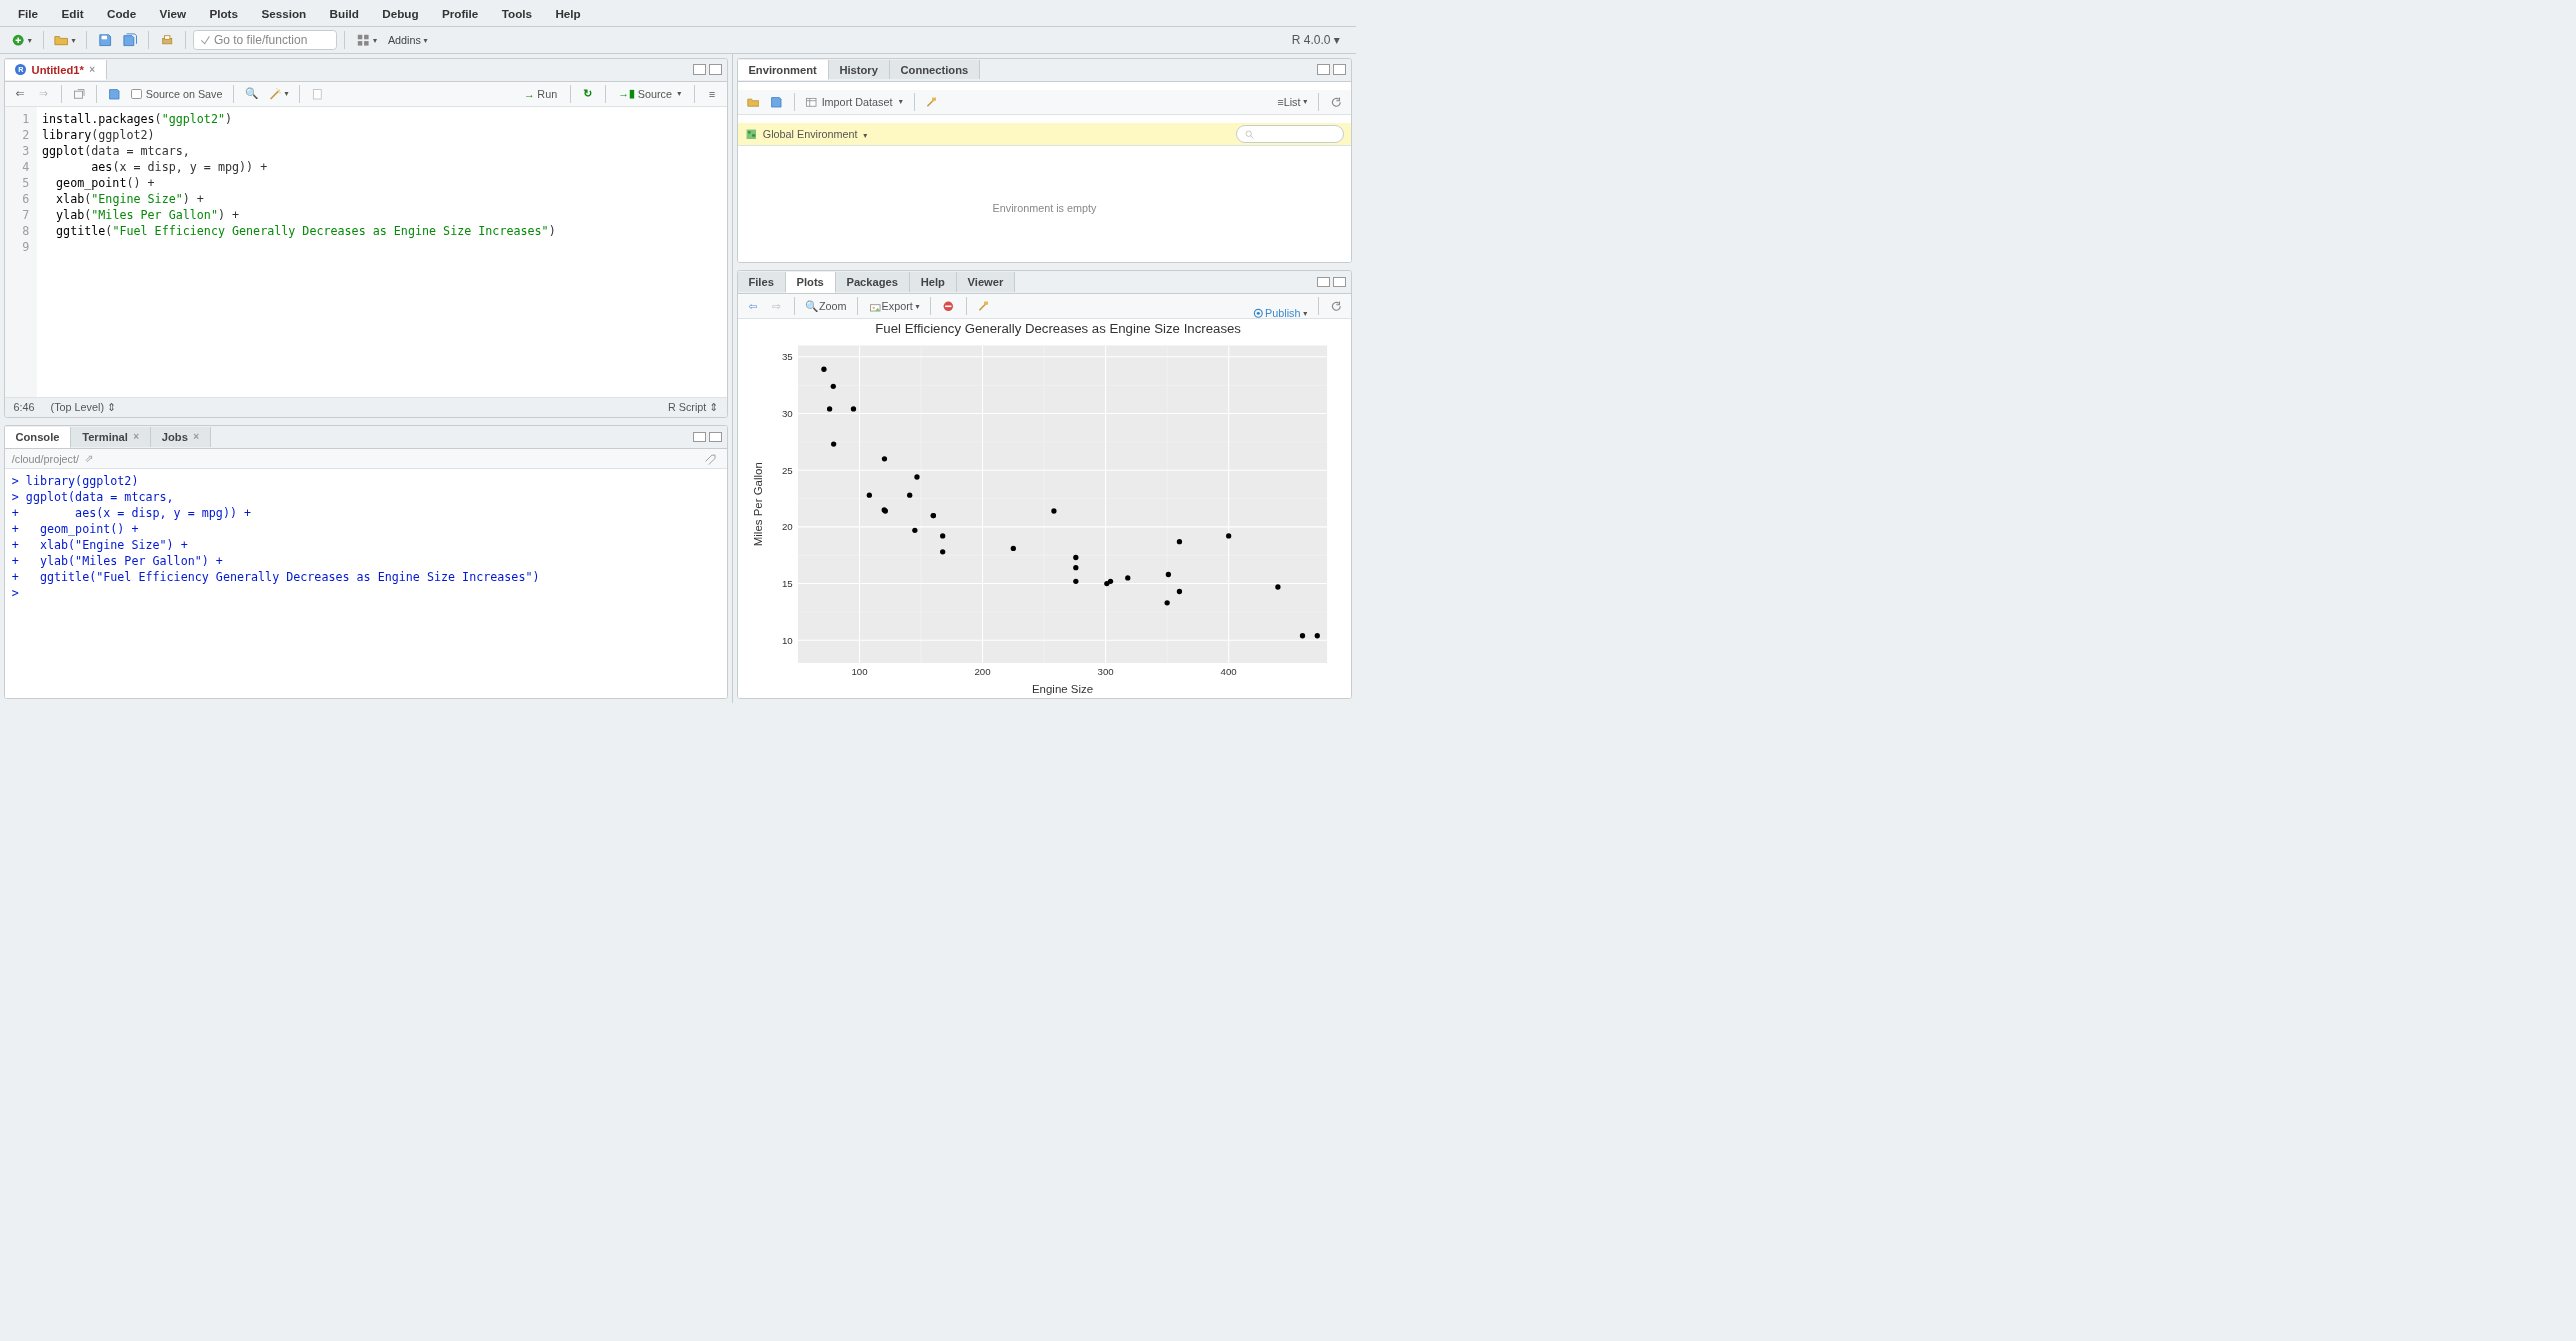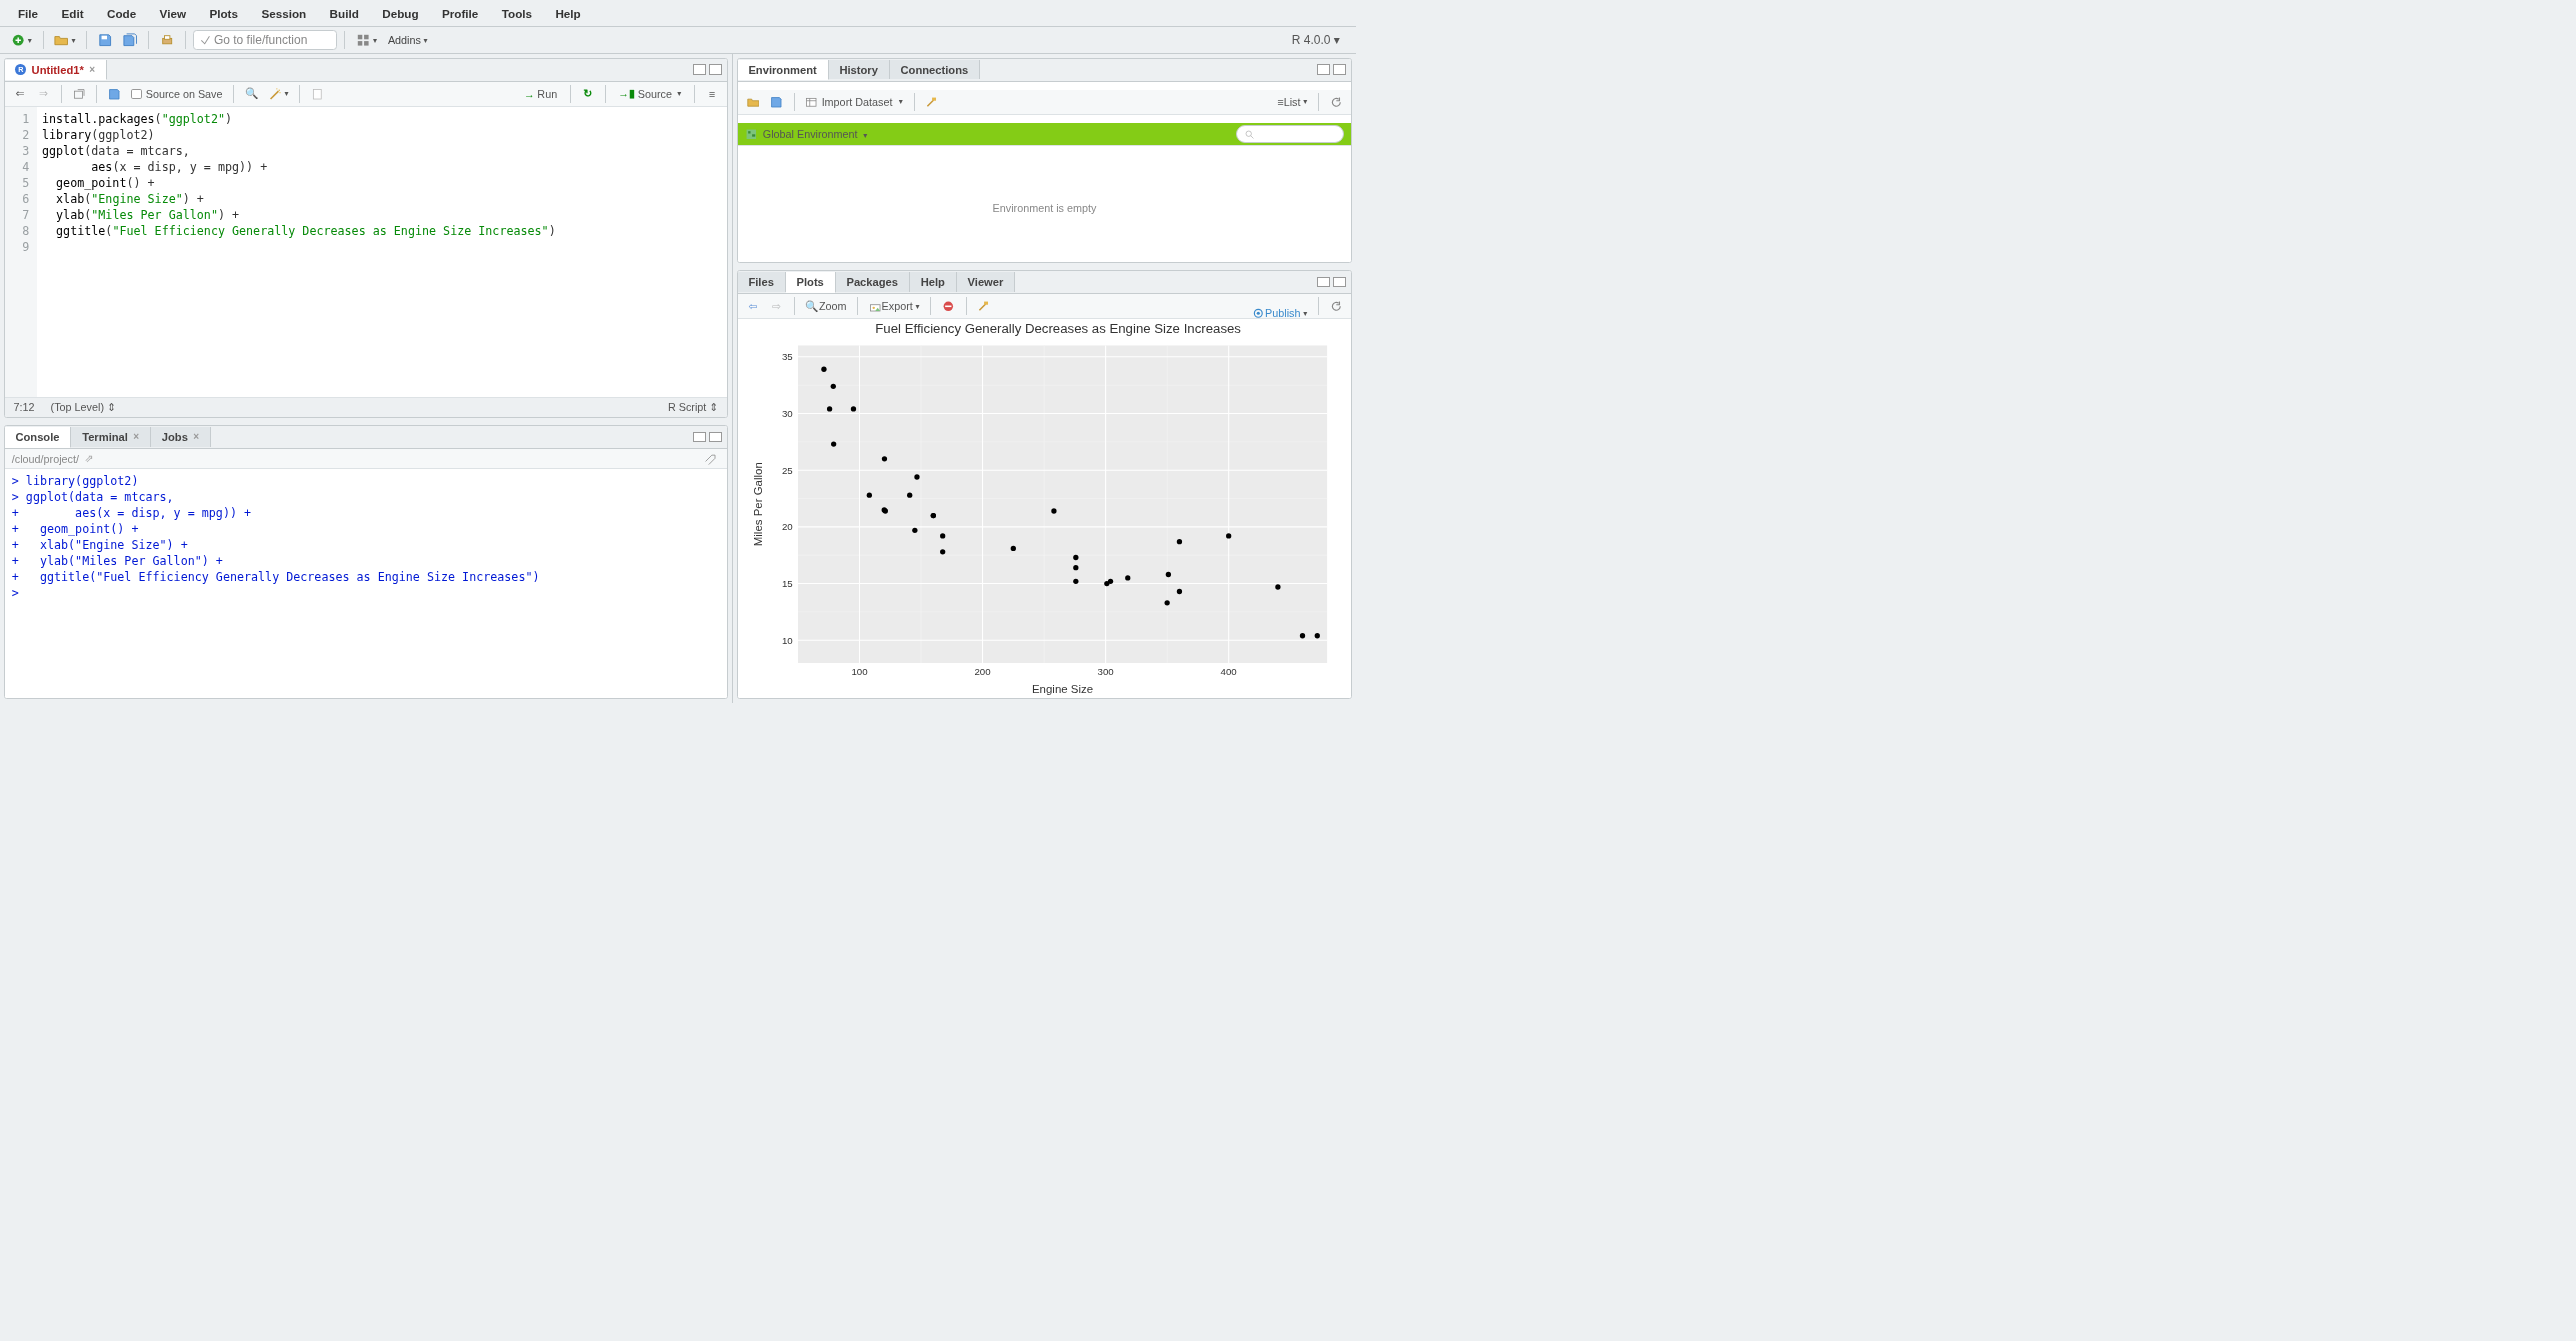--- a/index.html
+++ b/index.html
@@ -129,21 +129,21 @@
   padding:0 9px;font-size:10.8px;color:#555;
 }
 .status-bar .right{margin-left:auto;}
 .console-body{
   flex:1;background:#fff;padding:3.6px 7.2px;
   font-family:"Lucida Console","Menlo","Monaco",monospace;font-size:11.7px;line-height:16px;
   white-space:pre;color:#0018d4;overflow:auto;
 }
 .console-path{ height:20px;background:#f6f8f9;border-bottom:0.9px solid #dde2e5;padding:0 7.2px;display:flex;align-items:center;color:#888;font-size:10.8px;}
 .env-body{flex:1;background:#fff;display:flex;align-items:center;justify-content:center;color:#888;font-size:10.8px;}
-.env-subbar{ height:23.4px;background:#84cc16;border-bottom:0.9px solid #dde2e5;display:flex;align-items:center;padding:0 7.2px;font-size:10.8px;color:#555;gap:5.4px;}
+.env-subbar{ height:23.4px;background:#fef9c3;border-bottom:0.9px solid #dde2e5;display:flex;align-items:center;padding:0 7.2px;font-size:10.8px;color:#555;gap:5.4px;}
 .env-subbar .search{margin-left:auto;width:108px;height:18px;border:0.9px solid #c6cccf;border-radius:9px;padding:0 7.2px;background:#fff;color:#aaa;display:flex;align-items:center;}
 .plot-area{flex:1;background:#fff;position:relative;overflow:hidden;}
 .chart{position:absolute;left:0;top:0;width:100%;height:100%;}
 .chart-title{font-size:15px;fill:#333;text-anchor:middle;}
 .axis-label{font-size:13px;fill:#333;text-anchor:middle;}
 .tick-label{font-size:11px;fill:#333;}
 .grid-bg{fill:#ebebeb;}
 .grid-line-major{stroke:#fff;stroke-width:1.2;}
 .grid-line-minor{stroke:#f5f5f5;stroke-width:0.6;}
 .pt{fill:#000;}
@@ -308,21 +308,21 @@
             <div>4</div>
             <div>5</div>
             <div>6</div>
             <div>7</div>
             <div>8</div>
             <div>9</div>
           </div>
         <div class="code-area" id="codearea"><div><span class="tok-fn">install.packages</span><span class="tok-op">(</span><span class="tok-str">"ggplot2"</span><span class="tok-op">)</span></div><div><span class="tok-fn">library</span><span class="tok-op">(</span><span class="tok-arg">ggplot2</span><span class="tok-op">)</span></div><div><span class="tok-fn">ggplot</span><span class="tok-op">(</span><span class="tok-arg">data = mtcars,</span></div><div><span class="tok-arg">       </span><span class="tok-fn">aes</span><span class="tok-op">(</span><span class="tok-arg">x = disp, y = mpg</span><span class="tok-op">)) +</span></div><div><span class="tok-arg">  </span><span class="tok-fn">geom_point</span><span class="tok-op">() +</span></div><div><span class="tok-arg">  </span><span class="tok-fn">xlab</span><span class="tok-op">(</span><span class="tok-str">"Engine Size"</span><span class="tok-op">) +</span></div><div><span class="tok-arg">  </span><span class="tok-fn">ylab</span><span class="tok-op">(</span><span class="tok-str">"Miles Per Gallon"</span><span class="tok-op">) +</span></div><div><span class="tok-arg">  </span><span class="tok-fn">ggtitle</span><span class="tok-op">(</span><span class="tok-str">"Fuel Efficiency Generally Decreases as Engine Size Increases"</span><span class="tok-op">)</span></div><div><span class="tok-arg"></span></div></div>
       </div>
       <div class="status-bar">
-        <span>7:12</span>
+        <span>6:46</span>
         <span style="margin-left:16px;"><span>(Top Level)</span> ⇕</span>
         <span class="right"><span>R Script</span> ⇕</span>
       </div>
     </div>
 
     <div class="pane" style="flex:1;">
       <div class="tabrow" id="console-tabs">
         <div class="tab active">Console</div>
           <div class="tab">Terminal<span class="close-x">×</span></div>
           <div class="tab">Jobs<span class="close-x">×</span></div>

